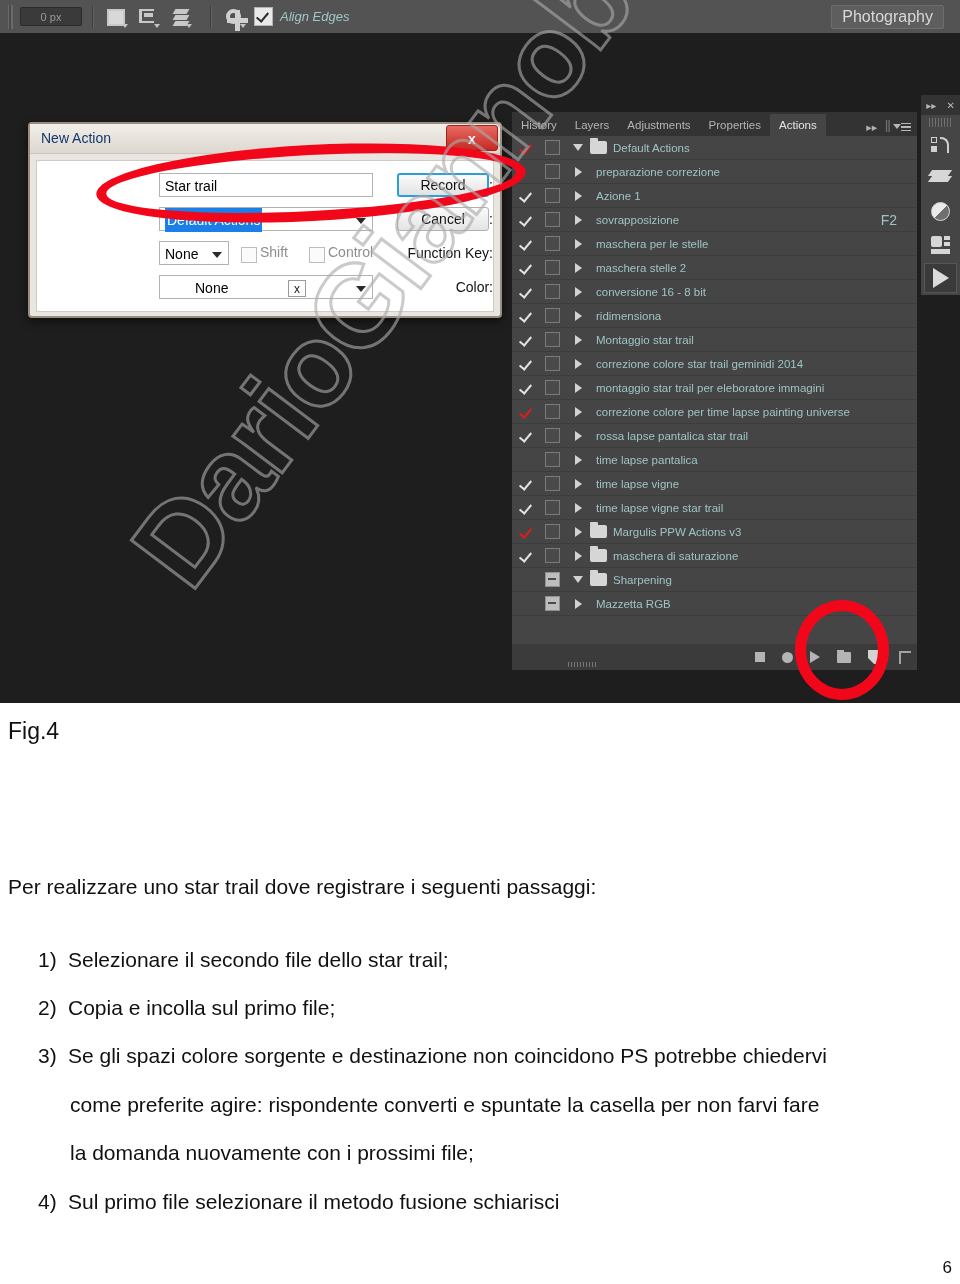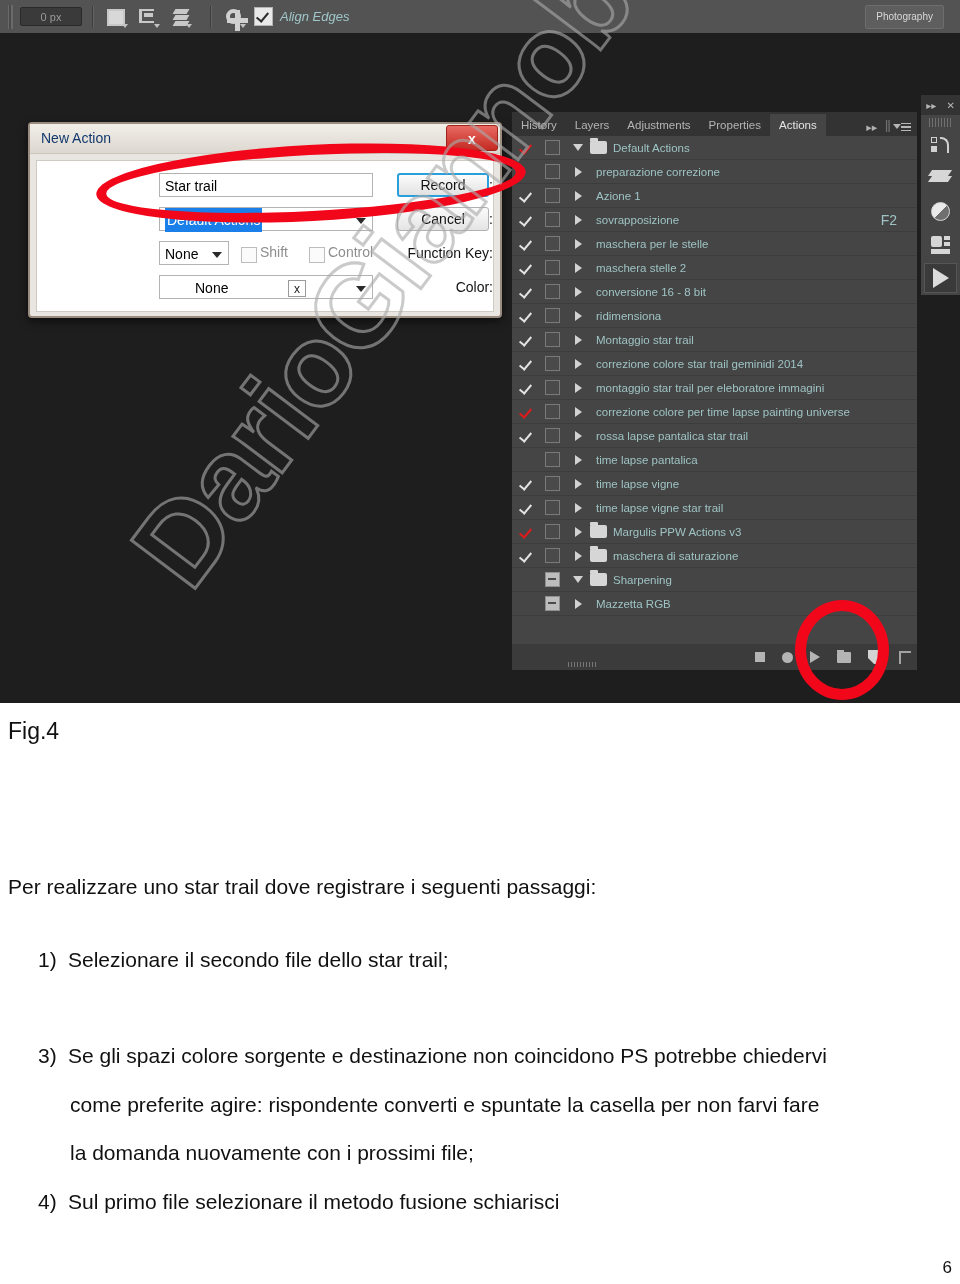--- a/index.html
+++ b/index.html
@@ -135,21 +135,21 @@
   #photography-btn {
     position: absolute;
     right: 16px; top: 5px;
     height: 22px;
     padding: 0 10px;
     line-height: 22px;
     background: #5e5e5e;
     border: 1px solid #6d6d6d;
     border-radius: 2px;
     color: #d8d8d8;
-    font-size: 10px;
+    font-size: 16px;
   }
 
   
   #canvas-area {
     position: absolute;
     left: 0; top: 33px;
     width: 960px; height: 670px;
     background: #1e1e1e;
   }
 
@@ -1134,20 +1134,23 @@
   <div id="oval-newbtn"></div>
 </div>
 
 <div id="doc-area">
   <div id="fig-caption">Fig.4</div>
   <div id="intro-para">Per realizzare uno star trail dove registrare i seguenti passaggi:</div>
 
   <div class="doc-item" style="top:245px">
     <span class="num">1)</span><span>Selezionare il secondo file dello star trail;</span>
   </div>
+  <div class="doc-item" style="top:293px">
+    <span class="num">2)</span><span>Copia e incolla sul primo file;</span>
+  </div>
   <div class="doc-item" style="top:341px">
     <span class="num">3)</span><span>Se gli spazi colore sorgente e destinazione non coincidono PS potrebbe chiedervi</span>
   </div>
   <div class="doc-cont" style="top:390px">come preferite agire: rispondente converti e spuntate la casella per non farvi fare</div>
   <div class="doc-cont" style="top:438px">la domanda nuovamente con i prossimi file;</div>
   <div class="doc-item" style="top:487px">
     <span class="num">4)</span><span>Sul primo file selezionare il metodo fusione schiarisci</span>
   </div>
   <div id="page-number">6</div>
 </div>

